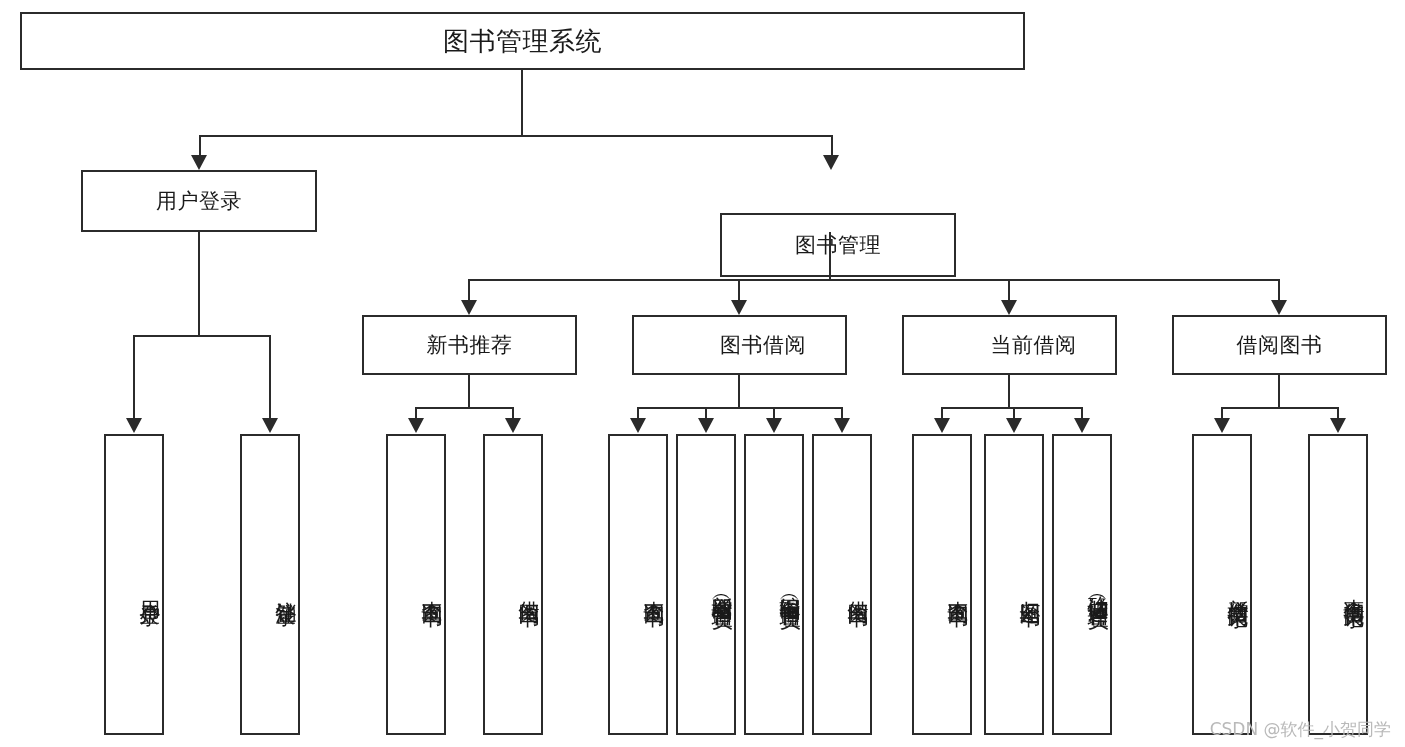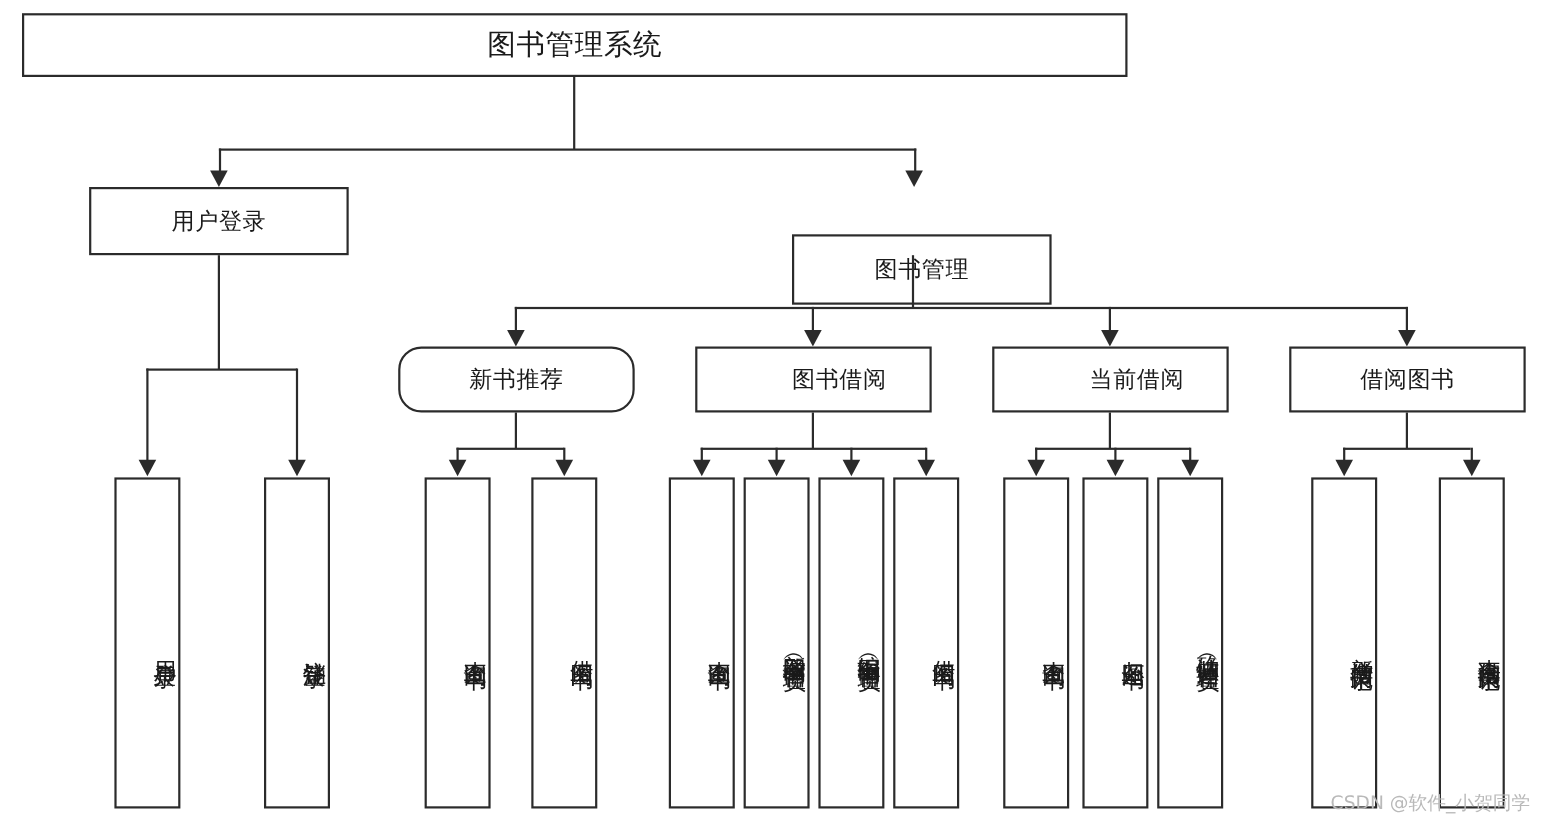--- a/index.html
+++ b/index.html
@@ -111,21 +111,21 @@
   <div class="ln h" style="left:468px; top:279px; width:812px;"></div>
   <div class="ln v" style="left:468px;  top:279px; height:22px;"></div>
   <div class="ln v" style="left:738px;  top:279px; height:22px;"></div>
   <div class="ln v" style="left:1008px; top:279px; height:22px;"></div>
   <div class="ln v" style="left:1278px; top:279px; height:22px;"></div>
   <div class="arrow" style="left:461px;  top:300px;"></div>
   <div class="arrow" style="left:731px;  top:300px;"></div>
   <div class="arrow" style="left:1001px; top:300px;"></div>
   <div class="arrow" style="left:1271px; top:300px;"></div>
 
-  <div class="node horiz" id="node-new-book-recommend" style="left: 362px; top: 315px; width: 215px; height: 60px; border-radius: 21px;">新书推荐</div>
+  <div class="node horiz" id="node-new-book-recommend" style="left: 362px; top: 315px; width: 215px; height: 60px;">新书推荐</div>
   <div class="node horiz" id="node-book-borrow" style="left: 632px; top: 315px; width: 215px; height: 60px; padding-left: 47px;">图书借阅</div>
   <div class="node horiz" id="node-current-borrow" style="left: 902px; top: 315px; width: 215px; height: 60px; padding-left: 48px;">当前借阅</div>
   <div class="node horiz" id="node-borrow-record" style="left: 1172px; top: 315px; width: 215px; height: 60px;">借阅图书</div>
 
   <div class="ln v" style="left:468px; top:375px; height:33px;"></div>
   <div class="ln h" style="left:415px; top:407px; width:98px;"></div>
   <div class="ln v" style="left:415px; top:407px; height:12px;"></div>
   <div class="ln v" style="left:512px; top:407px; height:12px;"></div>
   <div class="arrow" style="left:408px; top:418px;"></div>
   <div class="arrow" style="left:505px; top:418px;"></div>

